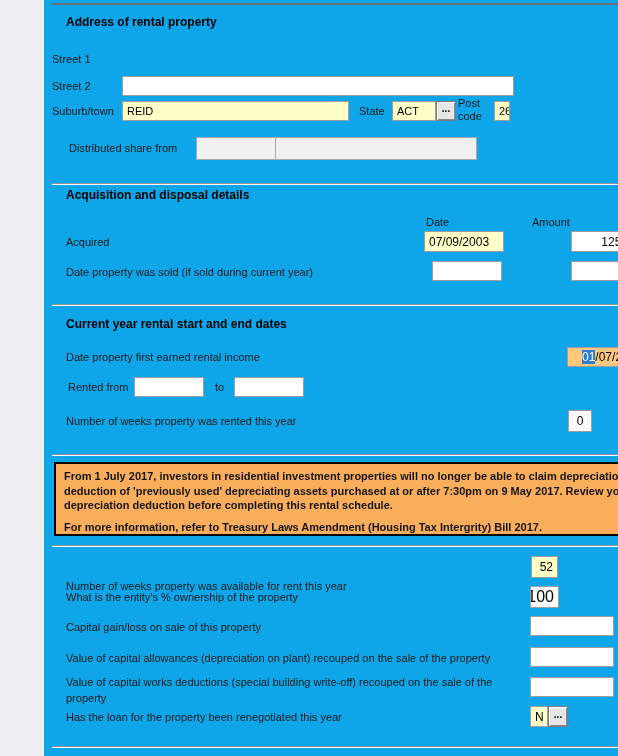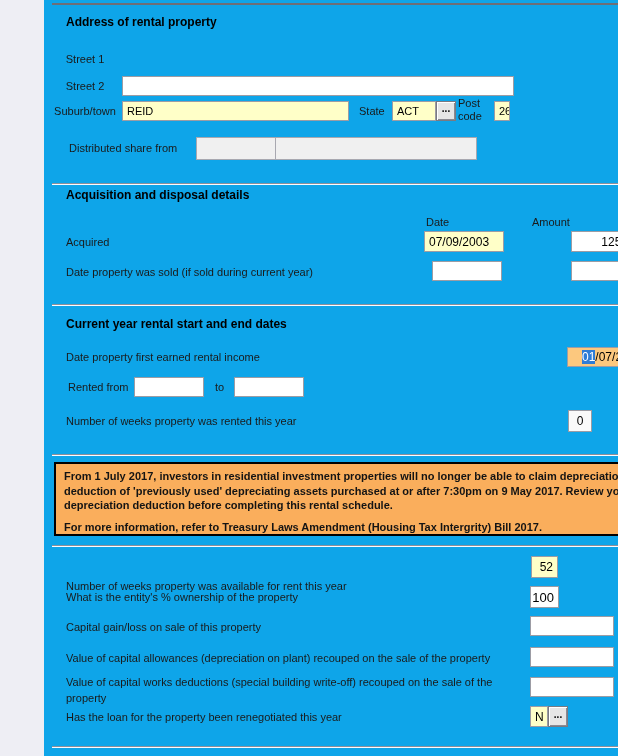--- a/index.html
+++ b/index.html
@@ -25,21 +25,21 @@
     position:absolute;
     font-size:12px;font-weight:bold;color:#000;
     white-space:nowrap;
   }
   .label{
     position:absolute;
     font-size:11px;color:#1a1a1a;
     white-space:nowrap;
   }
   .label.wrap{white-space:normal;}
-  .label.r{text-align:center;}
+  .label.r{text-align:left;}
   .field{
     position:absolute;box-sizing:border-box;
     border:1px solid #9C9CA4;
     background:#FFFFFF;
     font-size:11px;color:#000;
     display:flex;align-items:center;
     padding:0 4px;overflow:hidden;
   }
   .field.yellow{background:#FFFFC8;}
   .field.gray{background:#F0F0F0;border-color:#A8A8B0;}
@@ -140,21 +140,21 @@
     <p>From 1 July 2017, investors in residential investment properties will no longer be able to claim depreciation deduction of 'previously used' depreciating assets purchased at or after 7:30pm on 9 May 2017. Review your depreciation deduction before completing this rental schedule.</p>
     <p>For more information, refer to Treasury Laws Amendment (Housing Tax Intergrity) Bill 2017.</p>
   </div>
 
   <div class="divider" style="top:545px"></div>
 
   <div class="label" style="left:22px;top:580px">Number of weeks property was available for rent this year</div>
   <div class="field yellow right" style="left:487px;top:556px;width:27px;height:22px;font-size:12px">52</div>
 
   <div class="label" style="left:22px;top:591px">What is the entity's % ownership of the property</div>
-  <div class="field right" style="left:486px;top:586px;width:29px;height:22px;font-size:13px">100</div>
+  <div class="field right" style="left:486px;top:586px;width:29px;height:22px;font-size:16px">100</div>
 
   <div class="label" style="left:22px;top:621px">Capital gain/loss on sale of this property</div>
   <div class="field" style="left:486px;top:616px;width:84px;height:20px"></div>
 
   <div class="label" style="left:22px;top:652px">Value of capital allowances (depreciation on plant) recouped on the sale of the property</div>
   <div class="field" style="left:486px;top:647px;width:84px;height:20px"></div>
 
   <div class="label wrap" style="left:22px;top:675px;width:440px;line-height:1.45">Value of capital works deductions (special building write-off) recouped on the sale of the property</div>
   <div class="field" style="left:486px;top:677px;width:84px;height:20px"></div>
 

